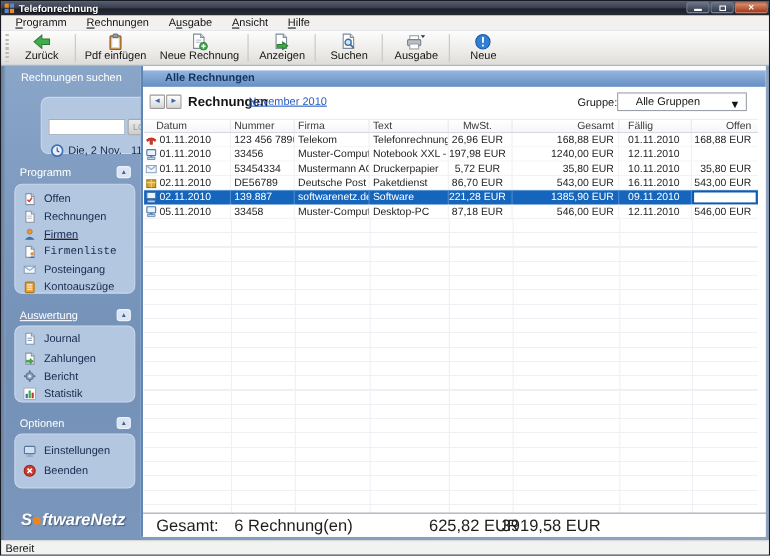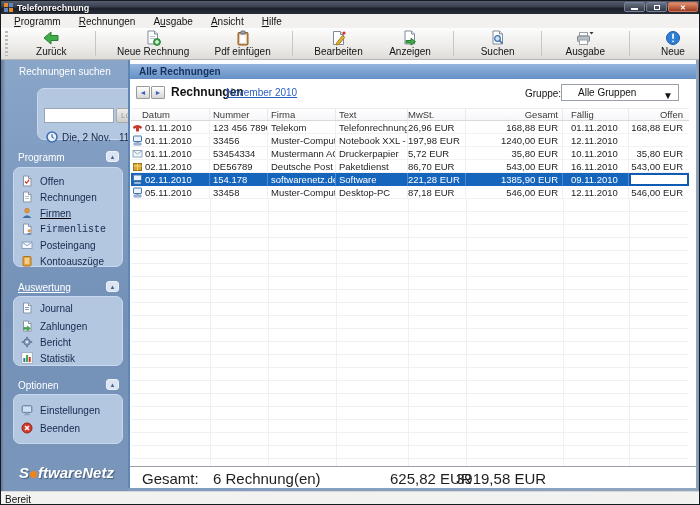--- a/index.html
+++ b/index.html
@@ -21,21 +21,21 @@
 
   
   .menubar{position:absolute;left:0;top:13px;width:700px;height:14px;background:#f2f1ef;
     display:flex;align-items:center;padding-left:4px;}
   .menu-item{font-size:10px;color:#141414;padding:0 9px;white-space:nowrap;}
   .menu-item .u{text-decoration:underline;}
 
   
   .toolbar{position:absolute;left:0;top:27px;width:700px;height:32px;
     background:linear-gradient(180deg,#fdfdfd,#ebeae7 65%,#dddcd8);
-    border-bottom:1px solid #b5b5b5;display:flex;align-items:stretch;padding-left:2px;justify-content:space-between;}
+    border-bottom:1px solid #b5b5b5;display:flex;align-items:stretch;padding-left:2px;}
   .grip{width:3px;margin:3px 2px;background:repeating-linear-gradient(180deg,#b9b9b9 0 2px,transparent 2px 4px);}
   .tb{display:flex;flex-direction:column;align-items:center;justify-content:center;padding:1px 6px;min-width:56px;}
   .tb .lbl{font-size:10px;color:#141414;margin-top:0;white-space:nowrap;}
   .tsep{width:1px;background:#c6c6c6;margin:3px 2px;}
 
   
   #bodyarea{position:absolute;left:0;top:59px;width:700px;height:431px;
     background:linear-gradient(90deg,#64799a 0,#8aa5c7 5px,#7f9cc0 120px,#90a5bf 696px,#7c8ba1 700px);}
   #sidebar{position:absolute;left:4px;top:0;width:123px;height:431px;
     background:linear-gradient(180deg,#89a5c8,#7390b7 60%,#7a96bb);}
@@ -54,21 +54,21 @@
   .sb-col{position:absolute;left:101px;width:13px;height:11px;background:#dbe4f2;border:1px solid #edf2fa;
     border-radius:3px;font-size:6px;color:#44618c;text-align:center;line-height:10px;}
   .sb-item{position:absolute;left:7px;display:flex;align-items:center;gap:7px;height:14px;cursor:default;}
   .sb-item span{font-size:10px;color:#15294d;white-space:nowrap;}
   .logo{position:absolute;left:0;top:404px;width:123px;text-align:center;color:#fff;font-size:15px;
     font-style:italic;font-weight:bold;text-shadow:1px 1px 1px #49607d;letter-spacing:0;}
   .logo .dot{display:inline-block;width:7px;height:7px;border-radius:50%;background:#ef8418;margin:0 1px;}
 
   
   .main-top{height:4px;background:#fbfcfe;}
-  .main-header{height:15px;background:linear-gradient(180deg,#94b5de,#6590c4);display:flex;align-items:center;padding-left:9px;}
+  .main-header{height:15px;background:linear-gradient(180deg,#94b5de,#6590c4);display:flex;align-items:center;padding-left:20px;}
   .main-header span{font-size:10px;font-weight:bold;color:#14335f;}
   .content{position:relative;height:409px;background:#fff;}
 
   .nav-btn{position:absolute;top:7px;width:14px;height:13px;border:1px solid #9a9a9a;border-radius:1px;
     background:linear-gradient(#fff,#d6d6d6);text-align:center;font-size:7px;color:#3a62b0;line-height:12px;padding:0;}
   .nav-title{position:absolute;left:41px;top:6px;font-size:12px;font-weight:bold;color:#141414;}
   .nav-link{position:absolute;left:96px;top:8px;font-size:10px;color:#2b5fc0;text-decoration:underline;cursor:pointer;}
   .group-label{position:absolute;left:395px;top:9px;font-size:10px;color:#141414;}
   .combo{position:absolute;left:431px;top:5px;width:118px;height:17px;border:1px solid #9aa0a8;background:#fff;
     display:flex;align-items:center;padding-left:16px;}
@@ -78,21 +78,21 @@
   
   .thead{position:absolute;left:1px;top:29px;width:558px;height:13px;display:flex;
     border-top:1px solid #ececf0;border-bottom:1px solid #d8d8de;background:linear-gradient(#fff,#f6f6f9);}
   .th,.td{overflow:hidden;white-space:nowrap;font-size:9.5px;line-height:12px;border-right:1px solid #e9e9ef;}
   .th{color:#3a3a3a;}
   .td{color:#1e1e1e;line-height:13px;border-right-color:#f0f0f4;border-bottom:1px solid #f2f2f6;}
   .c1{width:79px;padding-left:11px;display:flex;align-items:center;}
   .c2{width:58px;padding-left:3px;}
   .c3{width:68px;padding-left:3px;}
   .c4{width:72px;padding-left:3px;}
-  .c5{width:58px;padding-right:5px;text-align:left;}
+  .c5{width:58px;padding-right:5px;text-align:center;}
   .c6{width:97px;padding-right:4px;text-align:right;}
   .c7{width:66px;padding-left:8px;}
   .c8{width:60px;padding-right:6px;text-align:right;border-right:none;}
   .td.c1{padding-left:1px;}
   .td.c1 svg{margin-right:2px;flex:0 0 auto;}
   .trow{position:absolute;left:1px;width:558px;height:13px;display:flex;background:#fff;}
   .trow.sel{background:#1565bd;}
   .trow.sel .td{color:#fff;border-right-color:#4f8ad0;border-bottom-color:#1565bd;}
   .trow.sel .td.c8{background:#fff;border:2px solid #0f5ab2;}
   .empty-grid{position:absolute;left:1px;top:120px;width:558px;height:267px;
@@ -149,48 +149,39 @@
     <div class="grip"></div>
     <div class="tb">
       <svg width="16" height="16" viewBox="0 0 16 16">
         <path d="M8 2 L1 8 L8 14 L8 10.5 L15 10.5 L15 5.5 L8 5.5 Z" fill="#3fae49" stroke="#2c7d34"></path>
       </svg>
       <span class="lbl">Zurück</span>
     </div>
     <div class="tsep"></div>
     <div class="tb">
       <svg width="16" height="16" viewBox="0 0 16 16">
+        <rect x="3" y="2.5" width="10" height="12.5" rx="1" fill="#c98a3e" stroke="#8f5f22"></rect>
+        <rect x="4.7" y="4.7" width="6.6" height="8.6" fill="#fff" stroke="#d9d9d9"></rect>
+        <rect x="5.8" y="1" width="4.4" height="3" rx="1" fill="#9aa2ad" stroke="#6b7280"></rect>
+      </svg>
+      <span class="lbl">Pdf einfügen</span>
+    </div>
+    <div class="tb">
+      <svg width="16" height="16" viewBox="0 0 16 16">
         <path d="M3 1 h6.5 l3 3 v10 h-9.5 z" fill="#fff" stroke="#7e8b9b"></path>
         <path d="M9.5 1 v3 h3" fill="#dfe5ec" stroke="#7e8b9b"></path>
         <rect x="5" y="6" width="5" height="1" fill="#b8c2cf"></rect>
           <rect x="5" y="8" width="5" height="1" fill="#b8c2cf"></rect>
         <circle cx="12" cy="12" r="3.4" fill="#3fae49" stroke="#2c7d34"></circle>
         <rect x="11.4" y="10" width="1.2" height="4" fill="#fff"></rect>
           <rect x="10" y="11.4" width="4" height="1.2" fill="#fff"></rect>
       </svg>
       <span class="lbl">Neue Rechnung</span>
     </div>
-    <div class="tb">
-      <svg width="16" height="16" viewBox="0 0 16 16">
-        <rect x="3" y="2.5" width="10" height="12.5" rx="1" fill="#c98a3e" stroke="#8f5f22"></rect>
-        <rect x="4.7" y="4.7" width="6.6" height="8.6" fill="#fff" stroke="#d9d9d9"></rect>
-        <rect x="5.8" y="1" width="4.4" height="3" rx="1" fill="#9aa2ad" stroke="#6b7280"></rect>
-      </svg>
-      <span class="lbl">Pdf einfügen</span>
-    </div>
     <div class="tsep"></div>
-    <div class="tb">
-      <svg width="16" height="16" viewBox="0 0 16 16">
-        <path d="M2.5 1.5 h7 l3 3 v10 h-10 z" fill="#fff" stroke="#7e8b9b"></path>
-        <path d="M9.5 1.5 v3 h3" fill="#dfe5ec" stroke="#7e8b9b"></path>
-        <path d="M5.5 13 L11.5 5.5 L13.8 7.3 L7.8 14.5 L5 14.8 Z" fill="#e2b13c" stroke="#a87f1f"></path>
-        <circle cx="13" cy="3" r="1.6" fill="#d23527"></circle>
-      </svg>
-      <span class="lbl">Bearbeiten</span>
-    </div>
     <div class="tb">
       <svg width="16" height="16" viewBox="0 0 16 16">
         <path d="M3 1 h6.5 l3 3 v10 h-9.5 z" fill="#fff" stroke="#7e8b9b"></path>
         <path d="M9.5 1 v3 h3" fill="#dfe5ec" stroke="#7e8b9b"></path>
         <path d="M4 10.5 h5 v-2.2 l4.5 3.4 -4.5 3.4 v-2.2 h-5 z" fill="#3fae49" stroke="#2c7d34"></path>
       </svg>
       <span class="lbl">Anzeigen</span>
     </div>
     <div class="tsep"></div>
     <div class="tb">
@@ -453,21 +444,21 @@
         </div>
         <div class="trow sel" style="top:94px;">
           <div class="td c1">
               <svg width="11" height="11" viewBox="0 0 11 11">
                 <rect x="1.5" y="1" width="8" height="5.5" rx="0.5" fill="#eaf2fb" stroke="#4a77ad"></rect>
                 <rect x="4.5" y="6.6" width="2" height="1" fill="#4a77ad"></rect>
                 <rect x="2" y="8" width="7" height="2" rx="0.4" fill="#c7d7ea" stroke="#4a77ad" stroke-width="0.7"></rect>
               </svg>
               <span>02.11.2010</span>
             </div>
-          <div class="td c2">154.178</div>
+          <div class="td c2">139.887</div>
           <div class="td c3">softwarenetz.de</div>
           <div class="td c4">Software</div>
           <div class="td c5">221,28 EUR</div>
           <div class="td c6">1385,90 EUR</div>
           <div class="td c7">09.11.2010</div>
           <div class="td c8"></div>
         </div>
         <div class="trow" style="top:107px;">
           <div class="td c1">
               <svg width="11" height="11" viewBox="0 0 11 11">

